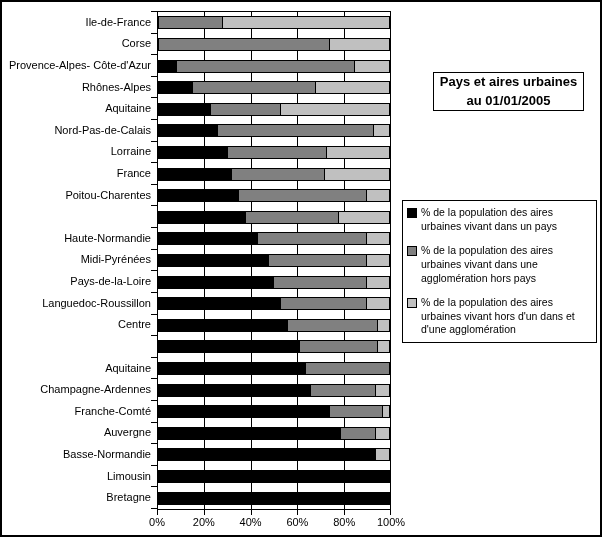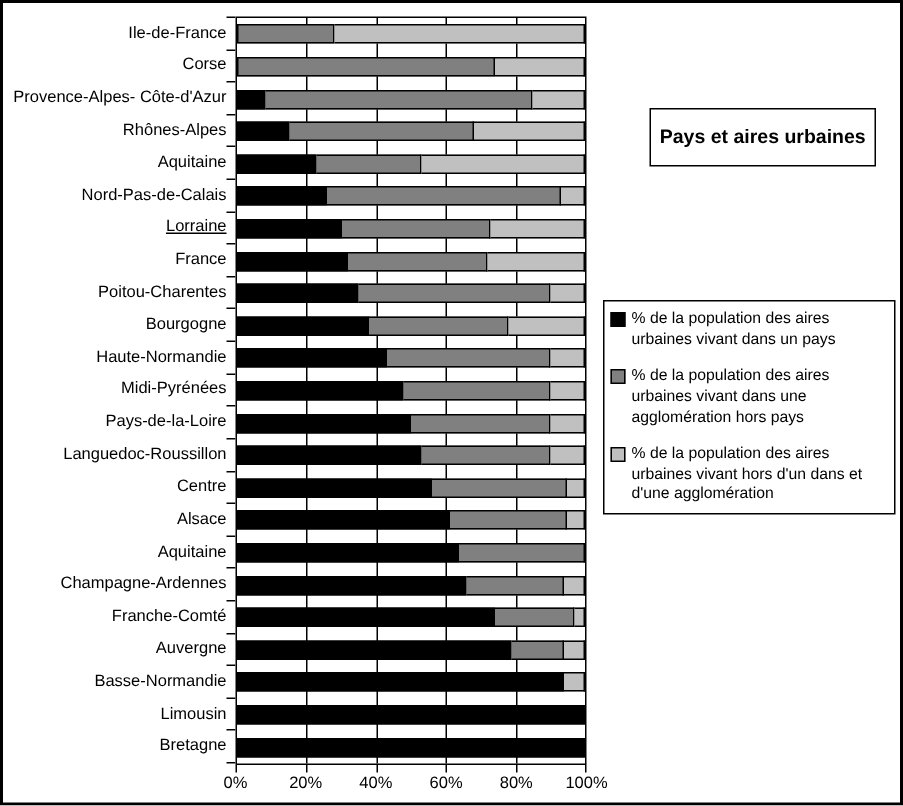--- a/index.html
+++ b/index.html
@@ -84,30 +84,28 @@
 <body>
 
 <div class="figure">
   <div class="ylabels">
       <div class="ylabel" style="top: 0px; height: 21.6087px;">Ile-de-France</div>
       <div class="ylabel" style="top: 21.6087px; height: 21.6087px;">Corse</div>
       <div class="ylabel" style="top: 64.8261px; height: 21.6087px;">Rhônes-Alpes</div>
       <div class="ylabel" style="top: 43.2174px; height: 21.6087px;">Provence-Alpes- Côte-d'Azur</div>
       <div class="ylabel" style="top: 86.4348px; height: 21.6087px;">Aquitaine</div>
       <div class="ylabel" style="top: 108.043px; height: 21.6087px;">Nord-Pas-de-Calais</div>
-      <div class="ylabel" style="top: 129.652px; height: 21.6087px; text-decoration: underline;">Lorraine</div>
+      <div class="ylabel" style="top: 129.652px; height: 21.6087px;">Lorraine</div>
       <div class="ylabel" style="top: 151.261px; height: 21.6087px;">France</div>
       <div class="ylabel" style="top: 172.87px; height: 21.6087px;">Poitou-Charentes</div>
-      <div class="ylabel" style="top: 194.478px; height: 21.6087px;">Bourgogne</div>
       <div class="ylabel" style="top: 216.087px; height: 21.6087px;">Haute-Normandie</div>
       <div class="ylabel" style="top: 237.696px; height: 21.6087px;">Midi-Pyrénées</div>
       <div class="ylabel" style="top: 259.304px; height: 21.6087px;">Pays-de-la-Loire</div>
       <div class="ylabel" style="top: 280.913px; height: 21.6087px;">Languedoc-Roussillon</div>
       <div class="ylabel" style="top: 302.522px; height: 21.6087px;">Centre</div>
-      <div class="ylabel" style="top: 324.13px; height: 21.6087px;">Alsace</div>
       <div class="ylabel" style="top: 345.739px; height: 21.6087px;">Aquitaine</div>
       <div class="ylabel" style="top: 367.348px; height: 21.6087px;">Champagne-Ardennes</div>
       <div class="ylabel" style="top: 388.957px; height: 21.6087px;">Franche-Comté</div>
       <div class="ylabel" style="top: 410.565px; height: 21.6087px; padding-left: 42px;">Auvergne</div>
       <div class="ylabel" style="top: 432.174px; height: 21.6087px;">Basse-Normandie</div>
       <div class="ylabel" style="top: 475.391px; height: 21.6087px;">Bretagne</div>
       <div class="ylabel" style="top: 453.783px; height: 21.6087px;">Limousin</div>
     </div>
   <div class="yticks">
       <div class="ytick" style="top: 0px;"></div>
@@ -305,20 +303,21 @@
   <div class="xlabels">
       <span class="xlabel" style="left: 0%;">0%</span>
       <span class="xlabel" style="left: 20%;">20%</span>
       <span class="xlabel" style="left: 40%;">40%</span>
       <span class="xlabel" style="left: 60%;">60%</span>
       <span class="xlabel" style="left: 80%;">80%</span>
       <span class="xlabel" style="left: 100%;">100%</span>
     </div>
   <div class="title-box">
     <div>Pays et aires urbaines</div>
+    <div>au 01/01/2005</div>
   </div>
   <div class="legend">
       <div class="legend-entry">
         <span class="legend-marker" style="background: rgb(0, 0, 0);"></span>
         <span class="legend-label">% de la population des aires urbaines vivant dans un pays</span>
       </div>
       <div class="legend-entry">
         <span class="legend-marker" style="background: rgb(128, 128, 128);"></span>
         <span class="legend-label">% de la population des aires urbaines vivant dans une agglomération hors pays</span>
       </div>

